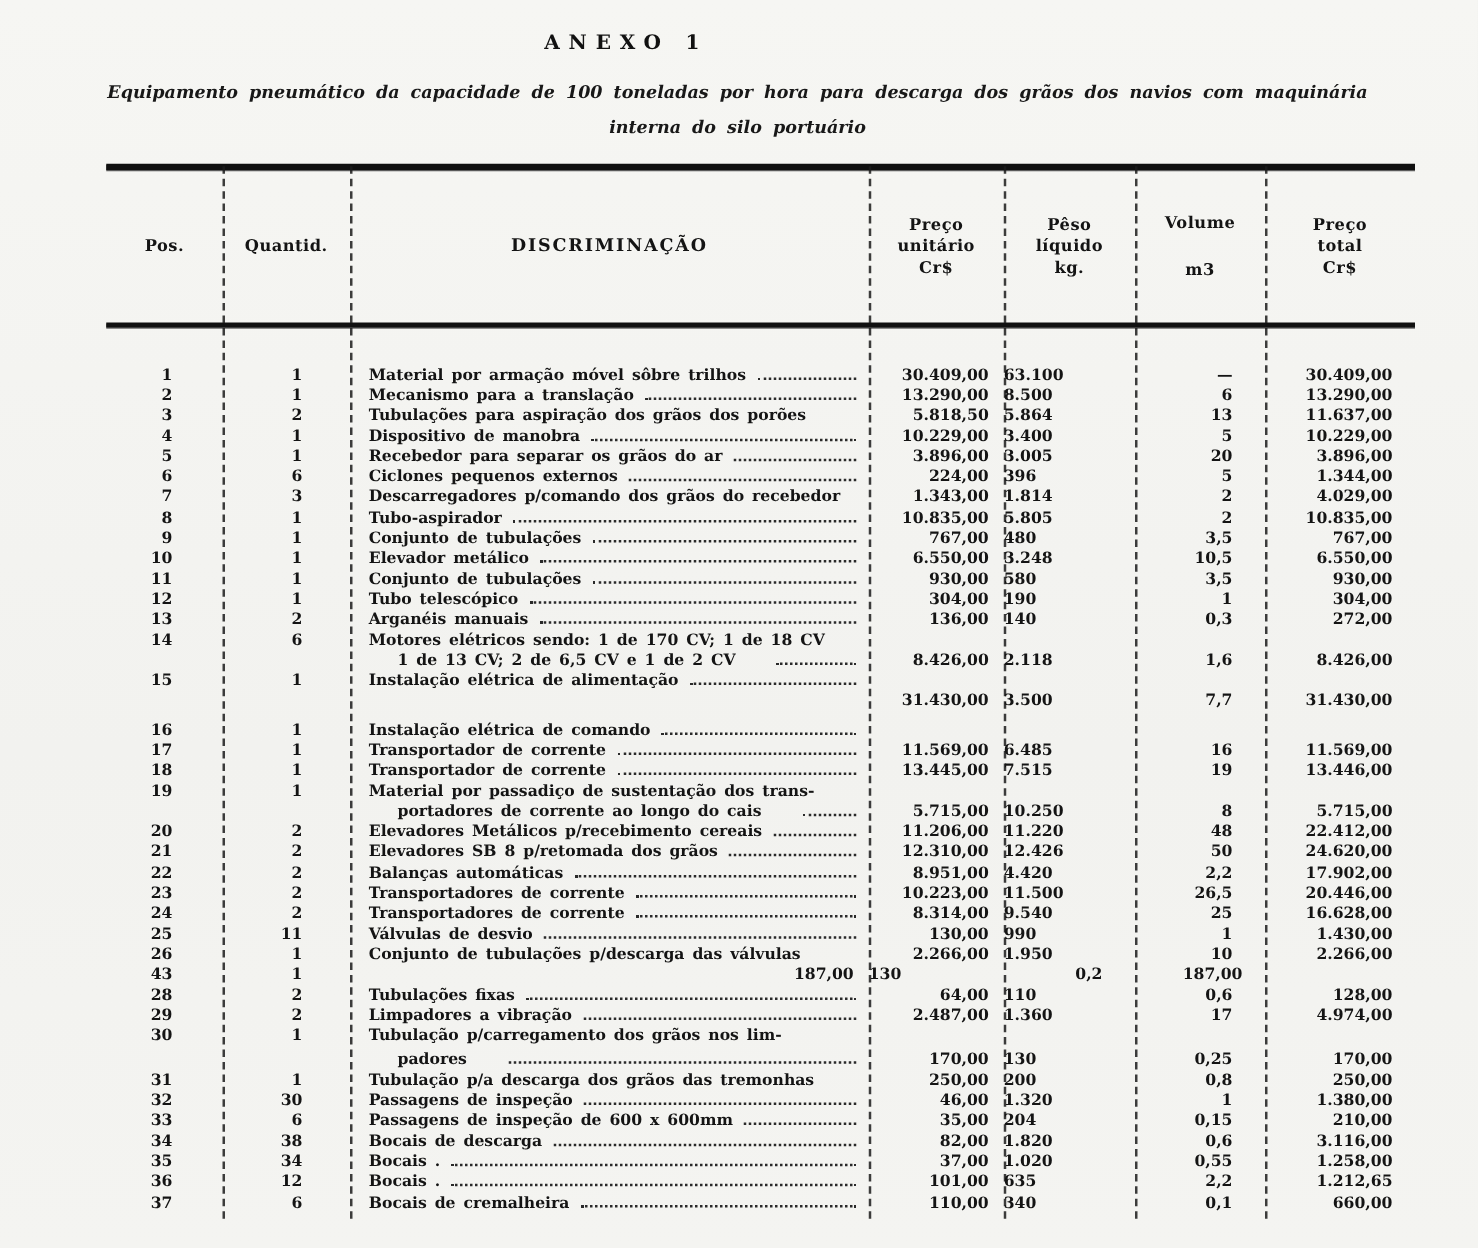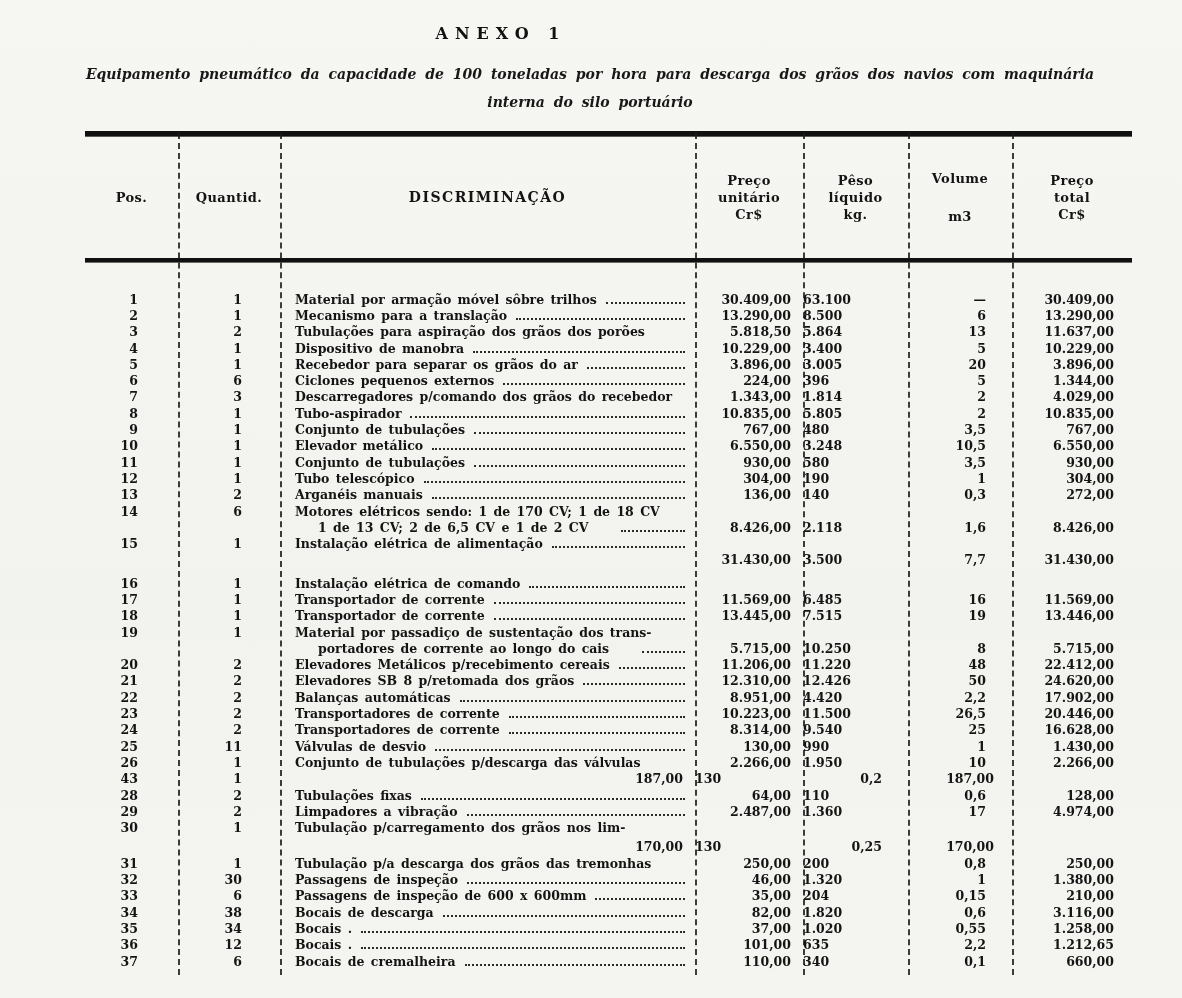--- a/index.html
+++ b/index.html
@@ -490,20 +490,24 @@
 
     </div>
     <div class="c unit"></div>
     <div class="c wt"></div>
     <div class="c vol"></div>
     <div class="c tot"></div>
   </div>
         <div class="row grid7" style="margin-top: 3px;">
     <div class="c pos"></div>
     <div class="c qty"></div>
+    <div class="c desc indent">
+      <span class="dtext">padores</span>
+      <span class="leader"></span>
+    </div>
     <div class="c unit">170,00</div>
     <div class="c wt">130</div>
     <div class="c vol">0,25</div>
     <div class="c tot">170,00</div>
   </div>
         <div class="row grid7">
     <div class="c pos">31</div>
     <div class="c qty">1</div>
     <div class="c desc">
       <span class="dtext">Tubulação p/a descarga dos grãos das tremonhas</span>

